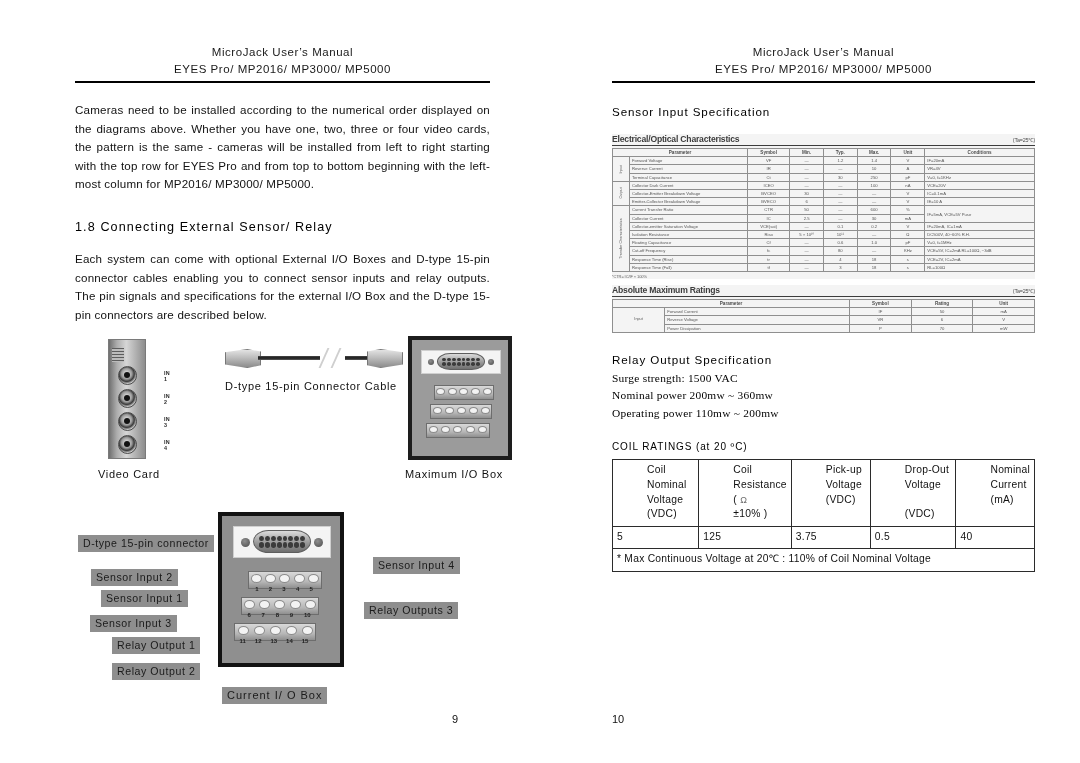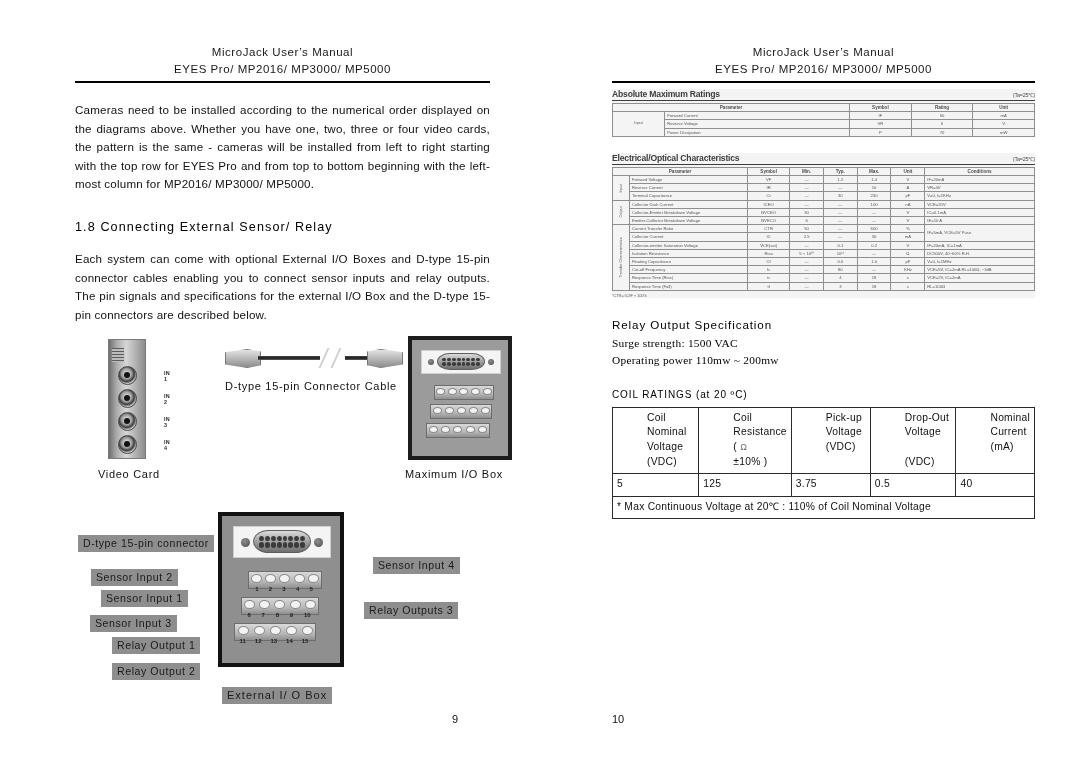--- a/index.html
+++ b/index.html
@@ -503,77 +503,35 @@
       <div class="glabel" style="left:3px;  top:25px">D-type 15-pin connector</div>
       <div class="glabel" style="left:16px; top:59px">Sensor Input 2</div>
       <div class="glabel" style="left:26px; top:80px">Sensor Input 1</div>
       <div class="glabel" style="left:15px; top:105px">Sensor Input 3</div>
       <div class="glabel" style="left:37px; top:127px">Relay Output 1</div>
       <div class="glabel" style="left:37px; top:153px">Relay Output 2</div>
 
       <div class="glabel" style="left:298px; top:47px">Sensor Input 4</div>
       <div class="glabel" style="left:289px; top:92px">Relay Outputs 3</div>
 
-      <div class="glabel" style="left:147px; top:177px; font-size:11px; letter-spacing:1px;">External I/ O Box</div>
+      <div class="glabel" style="left:147px; top:177px; font-size:11px; letter-spacing:1px;">Current I/ O Box</div>
     </div>
 
     <div class="folio left">9</div>
   </div>
 
   <div class="page page-right">
 
     <div class="runhead">
       <div>MicroJack User’s Manual</div>
       <div>EYES Pro/ MP2016/ MP3000/ MP5000</div>
       <div class="runrule"></div>
     </div>
 
-
-    <div class="scan" style="margin-top:6px;">
-      <div class="scan-title">
-        <span>Absolute Maximum Ratings</span>
-        <span class="cond">(Ta=25℃)</span>
-      </div>
-      <table class="dstable">
-        <colgroup>
-            <col style="width:11%">
-            <col style="width:39%">
-            <col style="width:13%">
-            <col style="width:13%">
-            <col style="width:13%">
-          </colgroup>
-        <tbody>
-            <tr>
-          <th colspan="2">Parameter</th>
-          <th>Symbol</th>
-          <th>Rating</th>
-          <th>Unit</th>
-        </tr>
-        <tr>
-          <td class="side" rowspan="3">Input</td>
-          <td>Forward Current</td>
-          <td class="ctr">IF</td>
-          <td class="ctr">50</td>
-          <td class="ctr">mA</td>
-        </tr>
-        <tr>
-          <td>Reverse Voltage</td>
-          <td class="ctr">VR</td>
-          <td class="ctr">6</td>
-          <td class="ctr">V</td>
-        </tr>
-        <tr>
-          <td>Power Dissipation</td>
-          <td class="ctr">P</td>
-          <td class="ctr">70</td>
-          <td class="ctr">mW</td>
-        </tr>
-      </tbody>
-        </table>
-    </div>
+    <h3 class="subhead">Sensor Input Specification</h3>
 
     <div class="scan" style="margin-top:16px;">
       <div class="scan-title">
         <span>Electrical/Optical Characteristics</span>
         <span class="cond">(Ta=25℃)</span>
       </div>
       <table class="dstable">
         <colgroup>
           <col style="width:4%">
             <col style="width:28%">
@@ -723,22 +681,66 @@
           <td class="ctr">3</td>
           <td class="ctr">18</td>
           <td class="ctr">s</td>
           <td>RL=100Ω</td>
         </tr>
       </tbody>
         </table>
       <div class="scan-note">*CTR= IC/IF × 100%</div>
     </div>
 
+    <div class="scan" style="margin-top:6px;">
+      <div class="scan-title">
+        <span>Absolute Maximum Ratings</span>
+        <span class="cond">(Ta=25℃)</span>
+      </div>
+      <table class="dstable">
+        <colgroup>
+            <col style="width:11%">
+            <col style="width:39%">
+            <col style="width:13%">
+            <col style="width:13%">
+            <col style="width:13%">
+          </colgroup>
+        <tbody>
+            <tr>
+          <th colspan="2">Parameter</th>
+          <th>Symbol</th>
+          <th>Rating</th>
+          <th>Unit</th>
+        </tr>
+        <tr>
+          <td class="side" rowspan="3">Input</td>
+          <td>Forward Current</td>
+          <td class="ctr">IF</td>
+          <td class="ctr">50</td>
+          <td class="ctr">mA</td>
+        </tr>
+        <tr>
+          <td>Reverse Voltage</td>
+          <td class="ctr">VR</td>
+          <td class="ctr">6</td>
+          <td class="ctr">V</td>
+        </tr>
+        <tr>
+          <td>Power Dissipation</td>
+          <td class="ctr">P</td>
+          <td class="ctr">70</td>
+          <td class="ctr">mW</td>
+        </tr>
+      </tbody>
+        </table>
+    </div>
+
     <h3 class="subhead tight">Relay Output Specification</h3>
     <div class="specline">Surge strength: 1500 VAC</div>
+    <div class="specline">Nominal power 200mw ~ 360mw</div>
     <div class="specline">Operating power 110mw ~ 200mw</div>
 
     <h4 class="coilhead">COIL RATINGS (at 20 ºC)</h4>
 
     <table class="coil">
       <colgroup>
           <col style="width:21%">
           <col style="width:21%">
           <col style="width:19%">
           <col style="width:21%">

